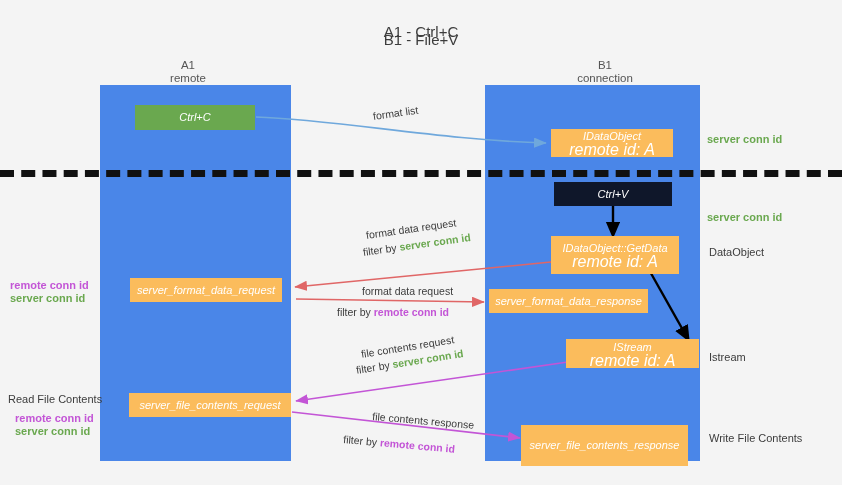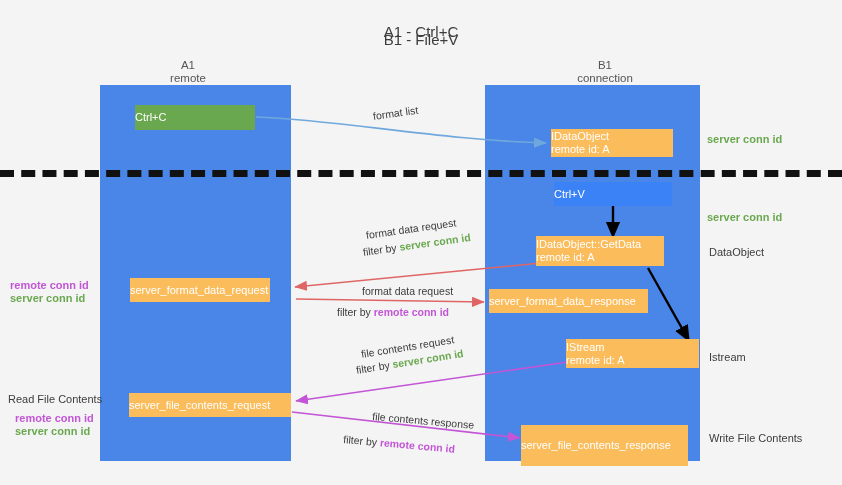--- a/index.html
+++ b/index.html
@@ -42,32 +42,33 @@
     font-size: 11.5px;
     color: #555555;
     line-height: 13px;
     white-space: pre;
   }
   .node {
     position: absolute;
     box-sizing: border-box;
     display: flex;
     flex-direction: column;
-    align-items: flex-start;
+    align-items: center;
     justify-content: center;
     color: #ffffff;
     font-size: 11px;
     line-height: 13px;
     text-align: center;
     white-space: pre;
+    font-style: italic;
   }
   .node.green { background: #6aa84f; }
-  .node.green-lite { background: #3b82f6; }
+  .node.green-lite { background: #0f172a; }
   .node.orange { background: #fbbc5c; }
-  .node .sub { font-size: 11px; }
+  .node .sub { font-size: 16px; }
   .edge-label {
     position: absolute;
     font-size: 10.5px;
     color: #3c3c3c;
     white-space: pre;
     line-height: 14px;
   }
   .edge-label.rot-n8 { transform: rotate(-8deg); transform-origin: left top; }
   .edge-label.rot-n9 { transform: rotate(-9deg); transform-origin: left top; }
   .edge-label.rot-p5 { transform: rotate(5deg); transform-origin: left top; }
@@ -142,31 +143,31 @@
 
   <div class="node orange" style="left:551px; top:129px; width:122px; height:28px;">
     <span>IDataObject</span>
     <span class="sub">remote id: A</span>
   </div>
 
   <div class="node green-lite" style="left:554px; top:182px; width:118px; height:24px;">
     <span>Ctrl+V</span>
   </div>
 
-  <div class="node orange" style="left:536px; top:236px; width:128px; height:30px;">
+  <div class="node orange" style="left:551px; top:236px; width:128px; height:38px;">
     <span>IDataObject::GetData</span>
     <span class="sub">remote id: A</span>
   </div>
 
   <div class="node orange" style="left:566px; top:339px; width:133px; height:29px;">
     <span>IStream</span>
     <span class="sub">remote id: A</span>
   </div>
 
-  <div class="node orange" style="left:130px; top:278px; width:140px; height:24px;">
+  <div class="node orange" style="left:130px; top:278px; width:152px; height:24px;">
     <span>server_format_data_request</span>
   </div>
 
   <div class="node orange" style="left:129px; top:393px; width:162px; height:24px;">
     <span>server_file_contents_request</span>
   </div>
 
   <div class="node orange" style="left:489px; top:289px; width:159px; height:24px;">
     <span>server_format_data_response</span>
   </div>

